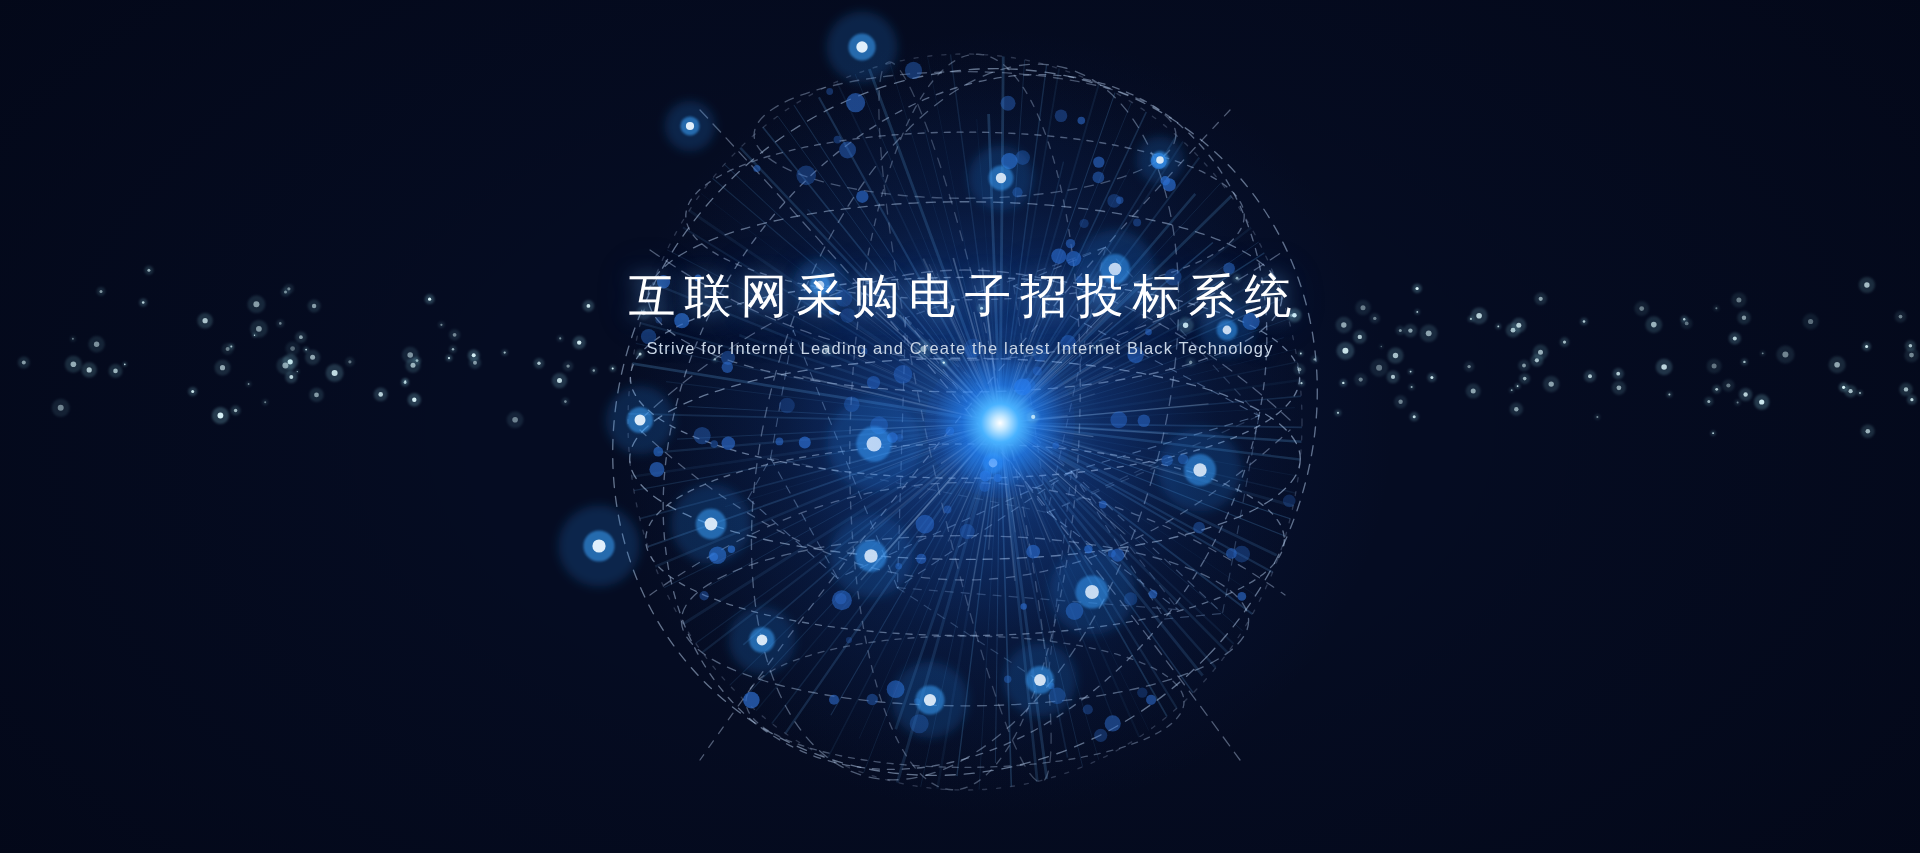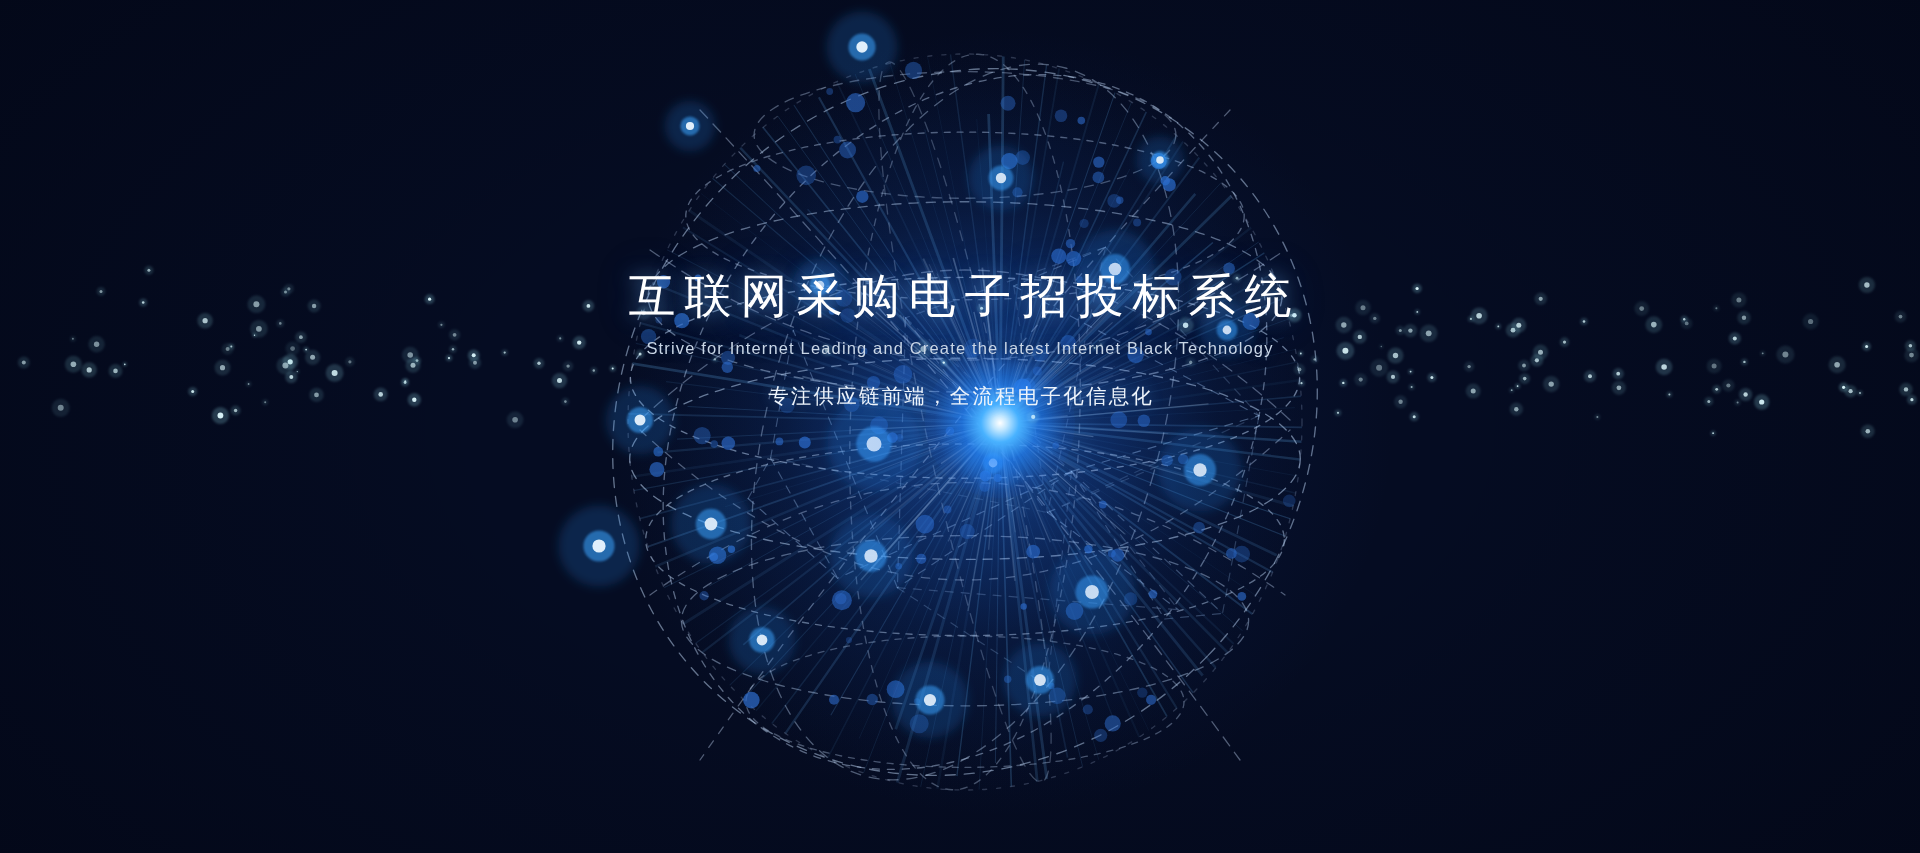--- a/index.html
+++ b/index.html
@@ -866,16 +866,15 @@
         <circle cx="300.9" cy="337.2" r="5.8" fill="#9ff0ff" fill-opacity="0.13" filter="url(#tinyBlur)"></circle>
         <circle cx="300.9" cy="337.2" r="1.9" fill="#dffaff" fill-opacity="0.58"></circle>
         <circle cx="1400.6" cy="401.8" r="6.5" fill="#9ff0ff" fill-opacity="0.10" filter="url(#tinyBlur)"></circle>
         <circle cx="1400.6" cy="401.8" r="2.2" fill="#dffaff" fill-opacity="0.45"></circle>
       </g>
   </svg>
 
   <div id="text-block">
     <h1 id="hero-title">互联网采购电子招投标系统</h1>
     <p id="hero-subtitle">Strive for Internet Leading and Create the latest Internet Black Technology</p>
-    <p id="hero-tagline">专注供应链前端，全流程电子化信息化</p>
   </div>
 
 </div>
 
 </body></html>

